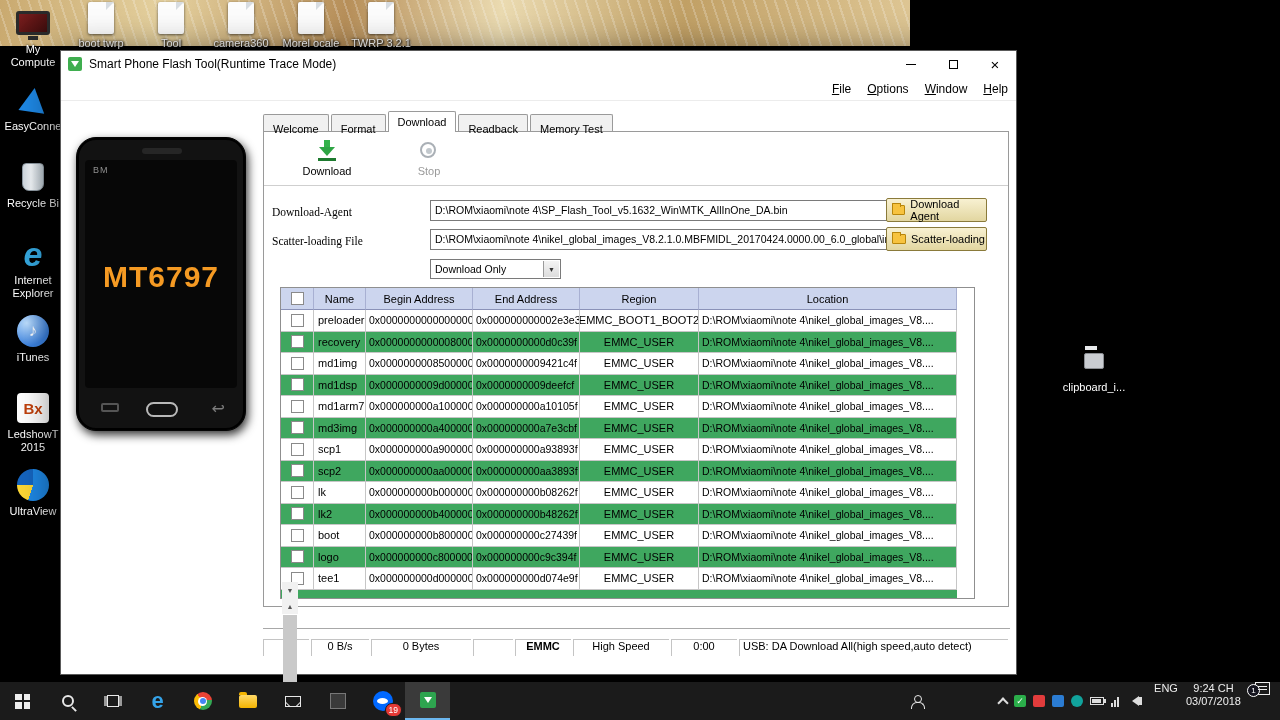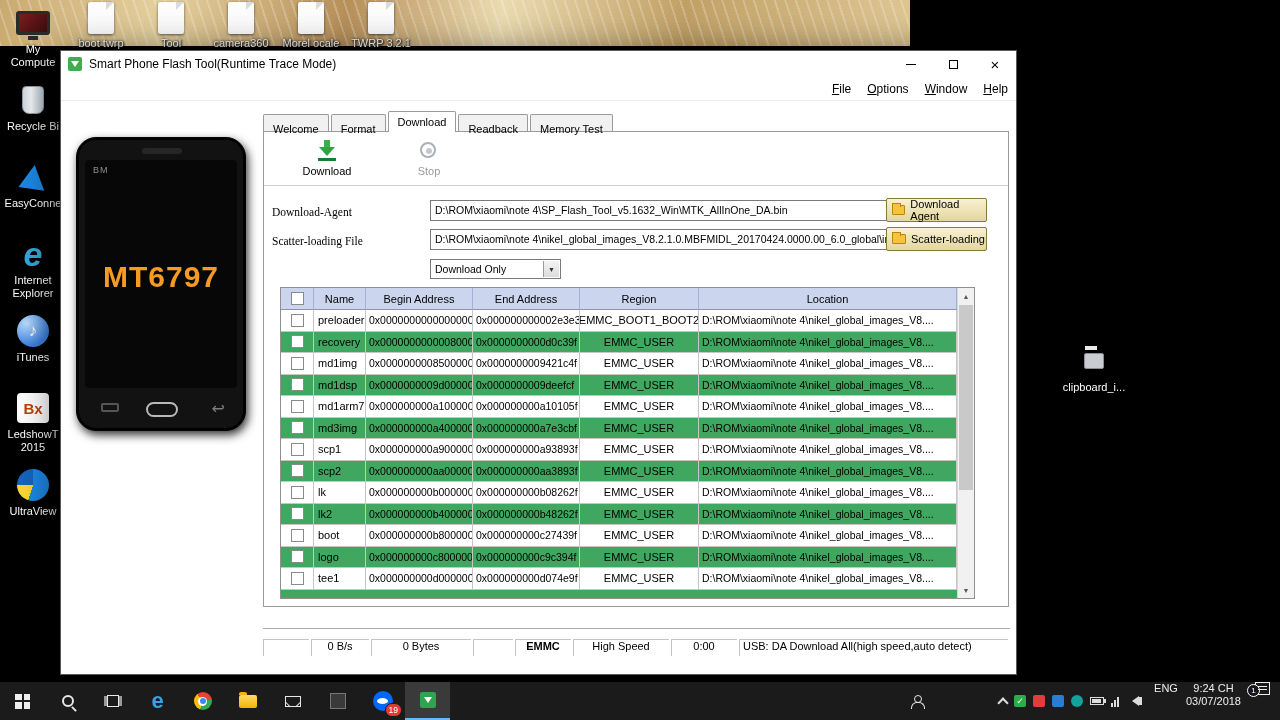--- a/index.html
+++ b/index.html
@@ -98,21 +98,21 @@
   .combo-arrow { position:absolute; right:1px; top:1px; bottom:1px; width:16px; background:linear-gradient(#f4f4f4,#dcdcdc);
     border-left:1px solid #9a9a9a; display:flex; align-items:center; justify-content:center; font-size:7px; color:#333; }
   .tan-btn { position:absolute; left:622px; width:101px; height:24px; border:1px solid #8a7a3a; border-radius:2px;
     background:linear-gradient(#f8f1d2,#e2d6a0); font-size:11px; display:flex; align-items:center; padding-left:5px; }
   .folder-g { width:14px; height:10px; background:#f7c33f; border:1px solid #b8860b; border-radius:1px;
     margin-right:5px; position:relative; }
   .folder-g::before { content:""; position:absolute; left:-1px; top:-3px; width:7px; height:3px; background:#f7c33f;
     border:1px solid #b8860b; border-bottom:none; border-radius:1px 1px 0 0; }
 
   
-  .tbl { position:absolute; left:16px; top:155px; width:695px; height:312px; border:1px solid #8f8f8f; display:flex; }
+  .tbl { position:absolute; left:16px; top:155px; width:695px; height:312px; border:1px solid #8f8f8f; display:flex;flex-direction:column; }
   .tbl-main { width:676px; overflow:hidden; }
   .thead { display:flex; height:22px; background:#ccd5ee; font-size:11px; }
   .thead .tcell { border-right:1px solid #a8b0d2; border-bottom:1px solid #8a92b8; display:flex;
     align-items:center; justify-content:center; }
   .trow { display:flex; height:21.5px; font-size:11px; background:#fff; }
   .trow.alt { background:#3fa75f; }
   .trow .tcell { border-right:1px solid #c6c6c6; border-bottom:1px solid #c6c6c6; display:flex; align-items:center;
     white-space:nowrap; overflow:hidden; }
   .c-check { width:33px; justify-content:center; }
   .c-name  { width:52px; padding-left:4px; }
@@ -228,29 +228,29 @@
 <div class="left-icons">
   <div class="d-icon">
     <span class="ic ic-monitor">
         <span class="scr"></span>
         <span class="stand"></span>
       </span>
     <span class="d-label">My Compute</span>
   </div>
   <div class="d-icon">
     <span class="ic">
-        <span class="ic-bin"></span>
-      </span>
-    <span class="d-label">Recycle Bi</span>
+        <span class="ic-easy"></span>
+      </span>
+    <span class="d-label">EasyConne</span>
   </div>
   <div class="d-icon">
     <span class="ic">
-        <span class="ic-easy"></span>
-      </span>
-    <span class="d-label">EasyConne</span>
+        <span class="ic-bin"></span>
+      </span>
+    <span class="d-label">Recycle Bi</span>
   </div>
   <div class="d-icon">
     <span class="ic ic-ie">e</span>
     <span class="d-label">Internet Explorer</span>
   </div>
   <div class="d-icon">
     <span class="ic">
         <span class="ic-itunes">♪</span>
       </span>
     <span class="d-label">iTunes</span>

